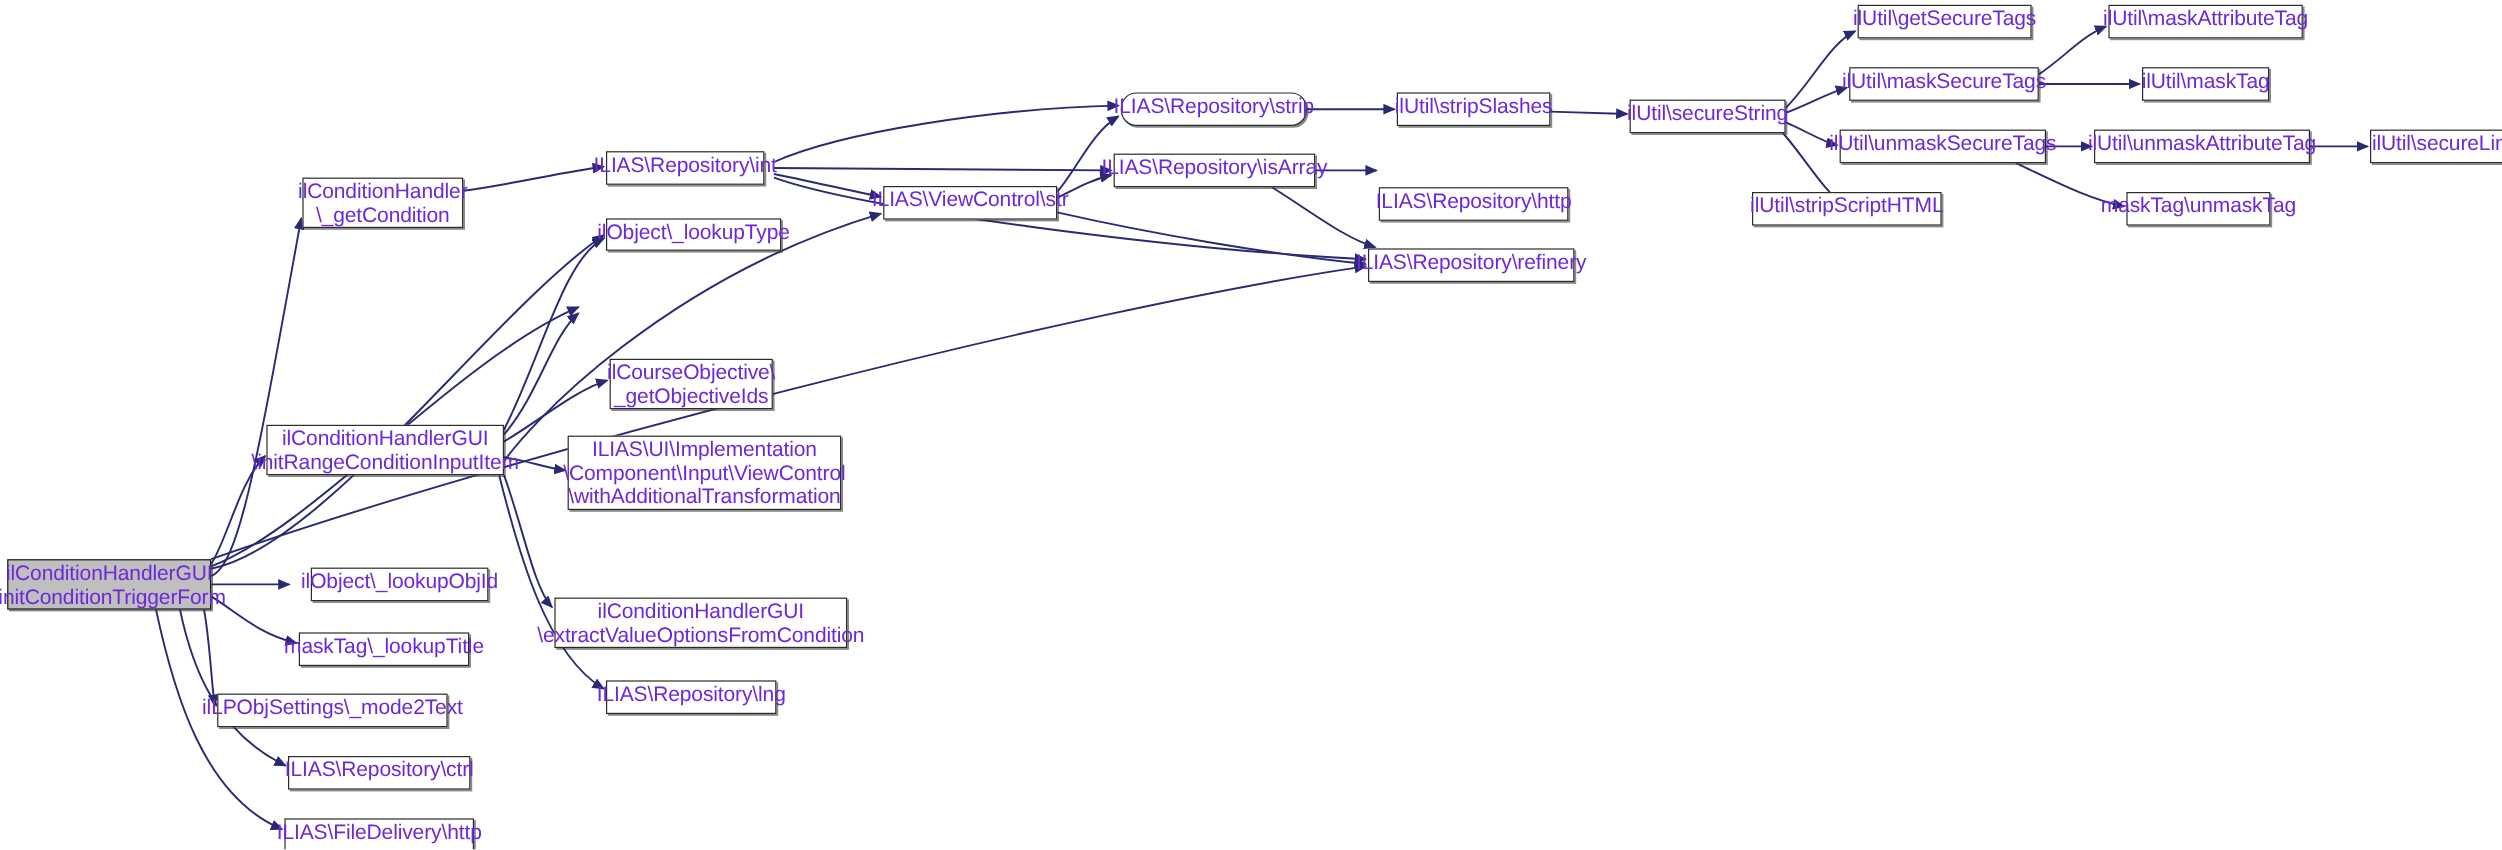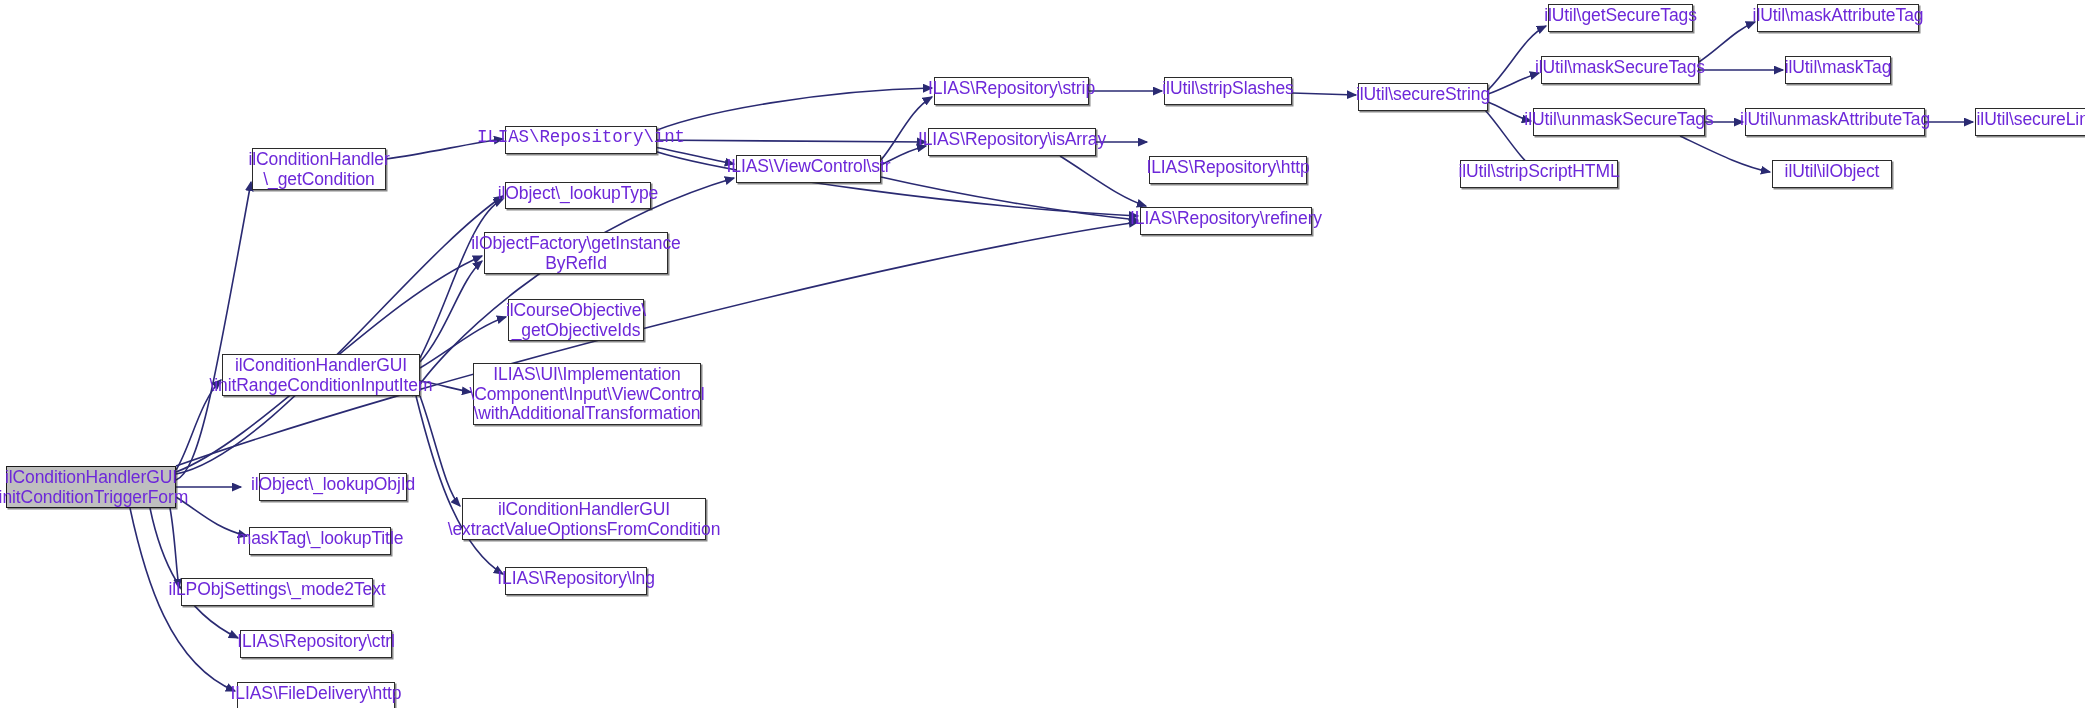--- a/index.html
+++ b/index.html
@@ -109,46 +109,44 @@
       </g>
   </svg>
   <div id="node-layer">
       <div class="gnode root" style="left: 6px; top: 466px; width: 170px; height: 42px;"><span class="nlabel">ilConditionHandlerGUI
 \initConditionTriggerForm</span></div>
       <div class="gnode" style="left: 252px; top: 148px; width: 134px; height: 42px;"><span class="nlabel">ilConditionHandler
 \_getCondition</span></div>
       <div class="gnode" style="left: 222px; top: 354px; width: 198px; height: 42px;"><span class="nlabel">ilConditionHandlerGUI
 \initRangeConditionInputItem</span></div>
       <div class="gnode" style="left: 505px; top: 182px; width: 146px; height: 27px;"><span class="nlabel">ilObject\_lookupType</span></div>
-      <div class="gnode" style="left: 484px; top: 232px; width: 184px; height: 42px;"><span class="nlabel">ilObjectFactory\getInstance
-ByRefId</span></div>
       <div class="gnode" style="left: 508px; top: 299px; width: 136px; height: 42px;"><span class="nlabel">ilCourseObjective\
 _getObjectiveIds</span></div>
       <div class="gnode" style="left: 473px; top: 363px; width: 228px; height: 62px;"><span class="nlabel">ILIAS\UI\Implementation
 \Component\Input\ViewControl
 \withAdditionalTransformation</span></div>
       <div class="gnode" style="left: 259px; top: 473px; width: 148px; height: 28px;"><span class="nlabel">ilObject\_lookupObjId</span></div>
       <div class="gnode" style="left: 249px; top: 527px; width: 142px; height: 28px;"><span class="nlabel">maskTag\_lookupTitle</span></div>
       <div class="gnode" style="left: 181px; top: 578px; width: 192px; height: 28px;"><span class="nlabel">ilLPObjSettings\_mode2Text</span></div>
       <div class="gnode" style="left: 240px; top: 630px; width: 152px; height: 28px;"><span class="nlabel">ILIAS\Repository\ctrl</span></div>
       <div class="gnode" style="left: 237px; top: 682px; width: 158px; height: 28px;"><span class="nlabel">ILIAS\FileDelivery\http</span></div>
       <div class="gnode" style="left: 462px; top: 498px; width: 244px; height: 42px;"><span class="nlabel">ilConditionHandlerGUI
 \extractValueOptionsFromCondition</span></div>
       <div class="gnode" style="left: 505px; top: 567px; width: 142px; height: 28px;"><span class="nlabel">ILIAS\Repository\lng</span></div>
-      <div class="gnode" style="left: 505px; top: 126px; width: 152px; height: 28px; font-family: Liberation Mono, monospace;"><span class="nlabel">ILIAS\Repository\int</span></div>
+      <div class="gnode" style="left: 505px; top: 126px; width: 132px; height: 28px;"><span class="nlabel">ILIAS\Repository\int</span></div>
       <div class="gnode" style="left: 736px; top: 155px; width: 145px; height: 28px;"><span class="nlabel">ILIAS\ViewControl\str</span></div>
-      <div class="gnode" style="left: 934px; top: 77px; width: 155px; height: 28px;"><span class="nlabel">ILIAS\Repository\strip</span></div>
+      <div class="gnode" style="left: 934px; top: 77px; width: 155px; height: 28px; border-radius: 13px;"><span class="nlabel">ILIAS\Repository\strip</span></div>
       <div class="gnode" style="left: 928px; top: 128px; width: 168px; height: 28px;"><span class="nlabel">ILIAS\Repository\isArray</span></div>
       <div class="gnode" style="left: 1149px; top: 128px; width: 158px; height: 28px; margin-top: 28px;"><span class="nlabel">ILIAS\Repository\http</span></div>
       <div class="gnode" style="left: 1164px; top: 77px; width: 128px; height: 28px;"><span class="nlabel">ilUtil\stripSlashes</span></div>
       <div class="gnode" style="left: 1140px; top: 207px; width: 172px; height: 28px;"><span class="nlabel">ILIAS\Repository\refinery</span></div>
       <div class="gnode" style="left: 1358px; top: 83px; width: 130px; height: 28px;"><span class="nlabel">ilUtil\secureString</span></div>
       <div class="gnode" style="left: 1548px; top: 4px; width: 145px; height: 28px;"><span class="nlabel">ilUtil\getSecureTags</span></div>
       <div class="gnode" style="left: 1541px; top: 56px; width: 158px; height: 28px;"><span class="nlabel">ilUtil\maskSecureTags</span></div>
       <div class="gnode" style="left: 1533px; top: 108px; width: 172px; height: 28px;"><span class="nlabel">ilUtil\unmaskSecureTags</span></div>
       <div class="gnode" style="left: 1460px; top: 160px; width: 158px; height: 28px;"><span class="nlabel">ilUtil\stripScriptHTML</span></div>
       <div class="gnode" style="left: 1757px; top: 4px; width: 162px; height: 28px;"><span class="nlabel">ilUtil\maskAttributeTag</span></div>
       <div class="gnode" style="left: 1785px; top: 56px; width: 106px; height: 28px;"><span class="nlabel">ilUtil\maskTag</span></div>
       <div class="gnode" style="left: 1745px; top: 108px; width: 180px; height: 28px;"><span class="nlabel">ilUtil\unmaskAttributeTag</span></div>
-      <div class="gnode" style="left: 1772px; top: 160px; width: 120px; height: 28px;"><span class="nlabel">ilUtil\ilObject</span></div>
+      <div class="gnode" style="left: 1772px; top: 160px; width: 120px; height: 28px;"><span class="nlabel">maskTag\unmaskTag</span></div>
       <div class="gnode" style="left: 1975px; top: 108px; width: 124px; height: 28px;"><span class="nlabel">ilUtil\secureLink</span></div>
     </div>
 </div>
 
 </body></html>

